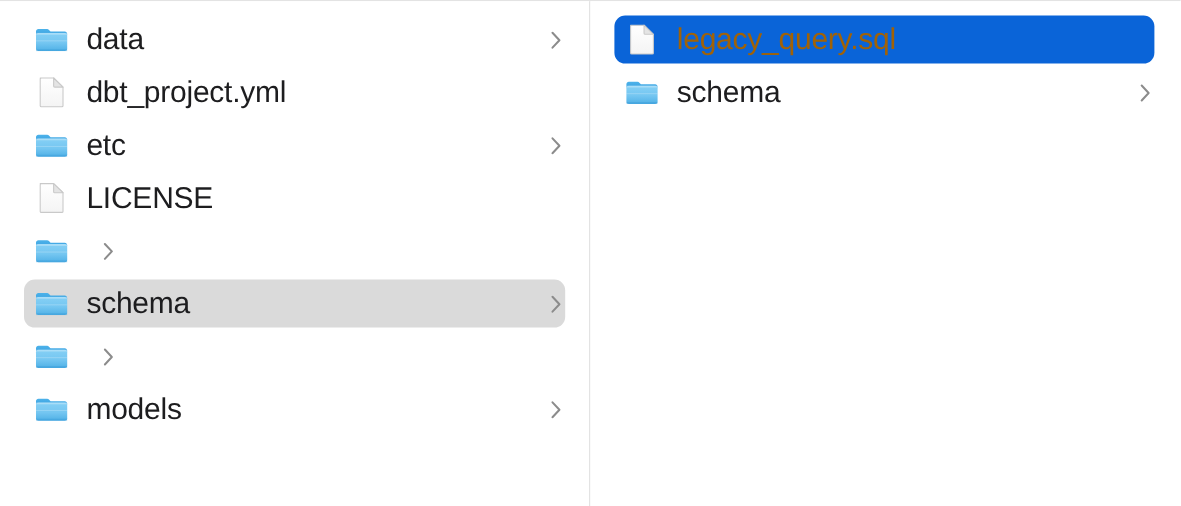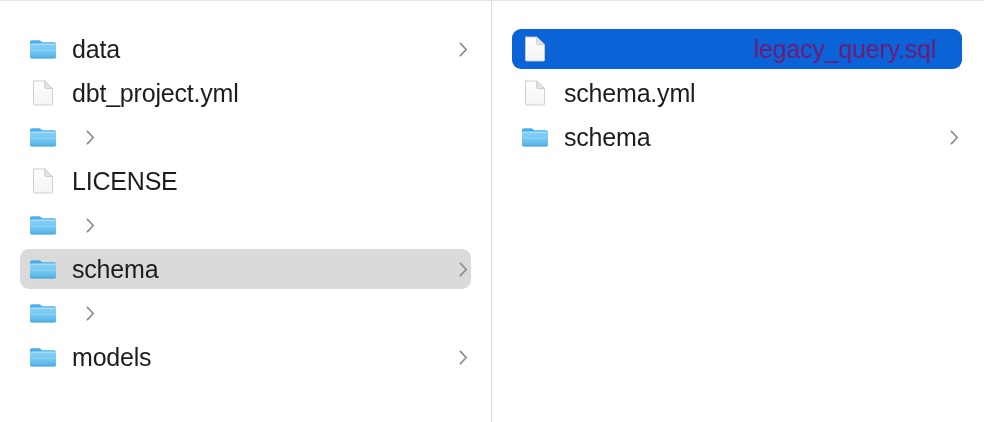--- a/index.html
+++ b/index.html
@@ -22,21 +22,21 @@
     background: #ffffff;
     border-top: 1px solid #e3e3e3;
     box-sizing: border-box;
     display: flex;
   }
 
   .column {
     position: relative;
     height: 100%;
     box-sizing: border-box;
-    padding-top: 26px;
+    padding-top: 10px;
     background: #ffffff;
   }
   .column.col-left {
     width: 492px;
     border-right: 1px solid #dcdcdc;
   }
   .column.col-right {
     width: 492px;
   }
 
@@ -87,21 +87,21 @@
   .label {
     font-size: 25px;
     line-height: 30px;
     color: #1d1d1f;
     letter-spacing: -0.2px;
     white-space: nowrap;
     overflow: hidden;
     text-overflow: ellipsis;
     flex: 1 1 auto;
   }
-  .row.selected-active .label { color: #701a75; text-align: right; }
+  .row.selected-active .label { color: #a16207; }
 
   .chevron {
     flex: 0 0 auto;
     width: 16px;
     height: 22px;
     margin-left: 10px;
     display: flex;
     align-items: center;
     justify-content: center;
   }
@@ -183,20 +183,21 @@
                   <stop offset="1" stop-color="#4fb0e6"></stop>
                 </linearGradient>
               </defs>
               <path d="M2 8.2c0-1.1.9-2 2-2h7.3c.6 0 1.1.25 1.5.7l1.3 1.4H26c1.1 0 2 .9 2 2V11H2V8.2z" fill="url(#fbTop)"></path>
               <rect x="2" y="9.4" width="26" height="15.2" rx="2.1" fill="url(#fbBody)"></rect>
               <rect x="2" y="9.4" width="26" height="1.5" fill="#ffffff" opacity="0.30"></rect>
               <rect x="2" y="15.6" width="26" height="0.9" fill="#ffffff" opacity="0.22"></rect>
               <rect x="2" y="23.0" width="26" height="1.6" fill="#2f93d0" opacity="0.30"></rect>
             </svg>
           </span>
+          <span class="label">etc</span>
           <span class="chevron">
             <svg width="9" height="15" viewBox="0 0 9 15" xmlns="http://www.w3.org/2000/svg">
               <path d="M1.4 1.3L7.2 7.5L1.4 13.7" fill="none" stroke="#8c8c8c" stroke-width="1.7" stroke-linecap="round" stroke-linejoin="round"></path>
             </svg>
           </span>
         </div>
       </div>
       <div class="row">
         <div class="row-pill"></div>
         <div class="row-inner">
@@ -366,43 +367,20 @@
             </svg>
           </span>
         </div>
       </div>
       <div class="row">
         <div class="row-pill"></div>
         <div class="row-inner">
           <span class="icon">
             <svg viewBox="0 0 30 30" xmlns="http://www.w3.org/2000/svg">
               <defs>
-                <linearGradient id="dcPage" x1="0" y1="0" x2="0" y2="1">
-                  <stop offset="0" stop-color="#ffffff"></stop>
-                  <stop offset="1" stop-color="#f4f4f4"></stop>
-                </linearGradient>
-              </defs>
-              <path d="M5.5 3h11.2L24.5 10.6V26.2c0 .5-.4.8-.9.8H6.4c-.5 0-.9-.3-.9-.8V3.8c0-.5.4-.8 1-.8z" fill="url(#dcPage)" stroke="#c9c9c9" stroke-width="0.9" stroke-linejoin="round"></path>
-              <path d="M16.7 3v6.7c0 .5.4.9.9.9h6.9z" fill="#e4e4e4" stroke="#c9c9c9" stroke-width="0.9" stroke-linejoin="round"></path>
-            </svg>
-          </span>
-          <span class="label">schema.yml</span>
-          <span class="chevron hidden">
-            <svg width="9" height="15" viewBox="0 0 9 15" xmlns="http://www.w3.org/2000/svg">
-              <path d="M1.4 1.3L7.2 7.5L1.4 13.7" fill="none" stroke="#8c8c8c" stroke-width="1.7" stroke-linecap="round" stroke-linejoin="round"></path>
-            </svg>
-          </span>
-        </div>
-      </div>
-      <div class="row">
-        <div class="row-pill"></div>
-        <div class="row-inner">
-          <span class="icon">
-            <svg viewBox="0 0 30 30" xmlns="http://www.w3.org/2000/svg">
-              <defs>
                 <linearGradient id="fbTop" x1="0" y1="0" x2="0" y2="1">
                   <stop offset="0" stop-color="#4cb2ea"></stop>
                   <stop offset="1" stop-color="#3ea4e2"></stop>
                 </linearGradient>
                 <linearGradient id="fbBody" x1="0" y1="0" x2="0" y2="1">
                   <stop offset="0" stop-color="#86d0f5"></stop>
                   <stop offset="0.55" stop-color="#74c6f1"></stop>
                   <stop offset="1" stop-color="#4fb0e6"></stop>
                 </linearGradient>
               </defs>

